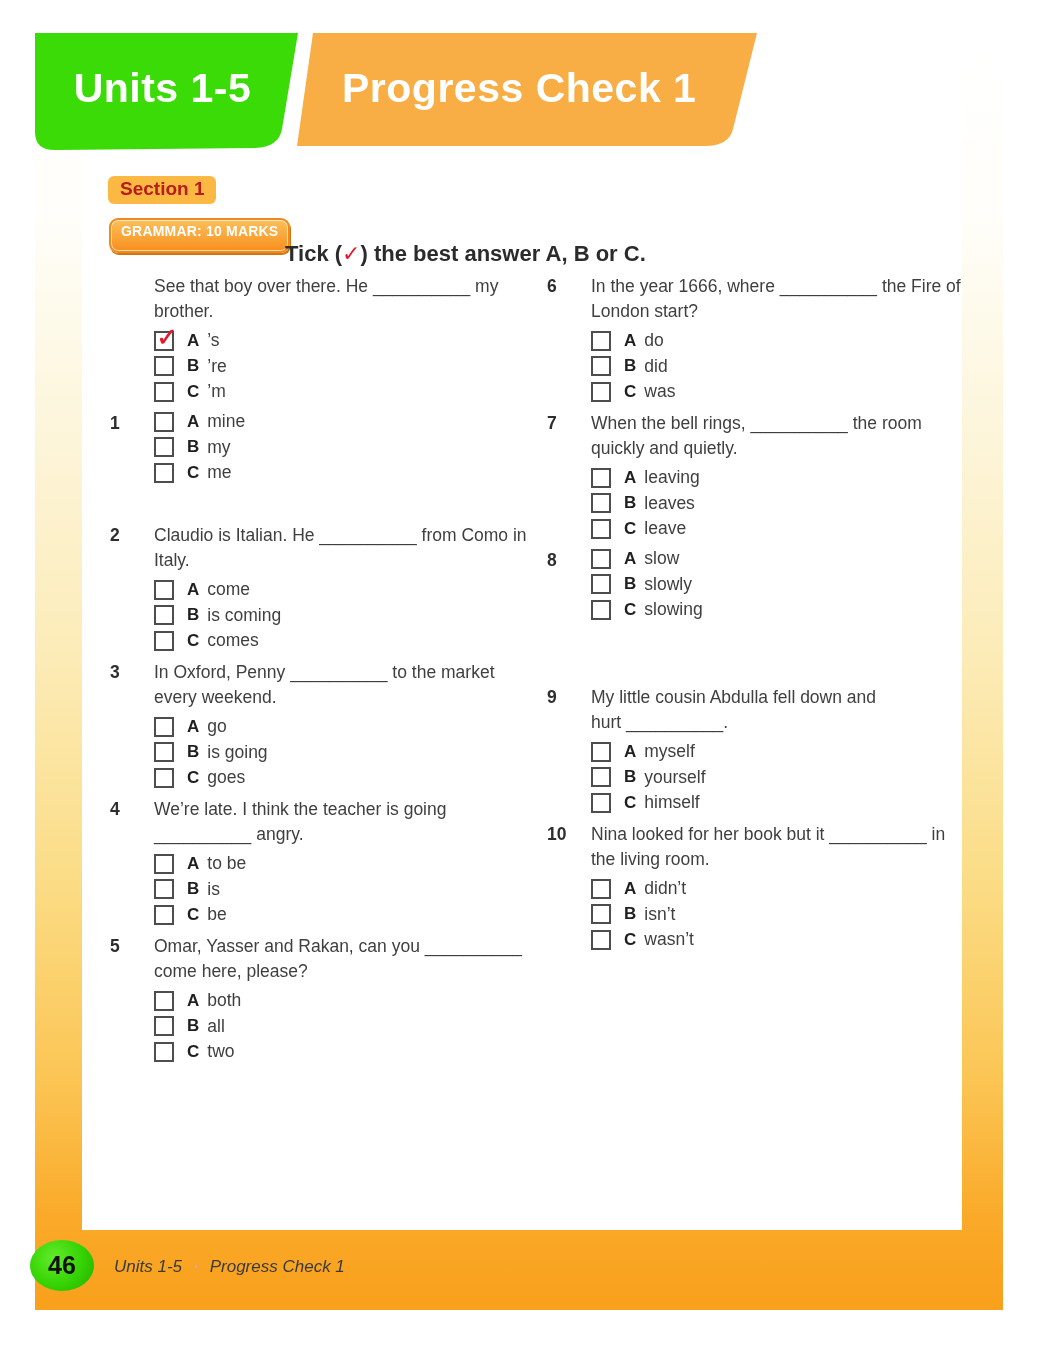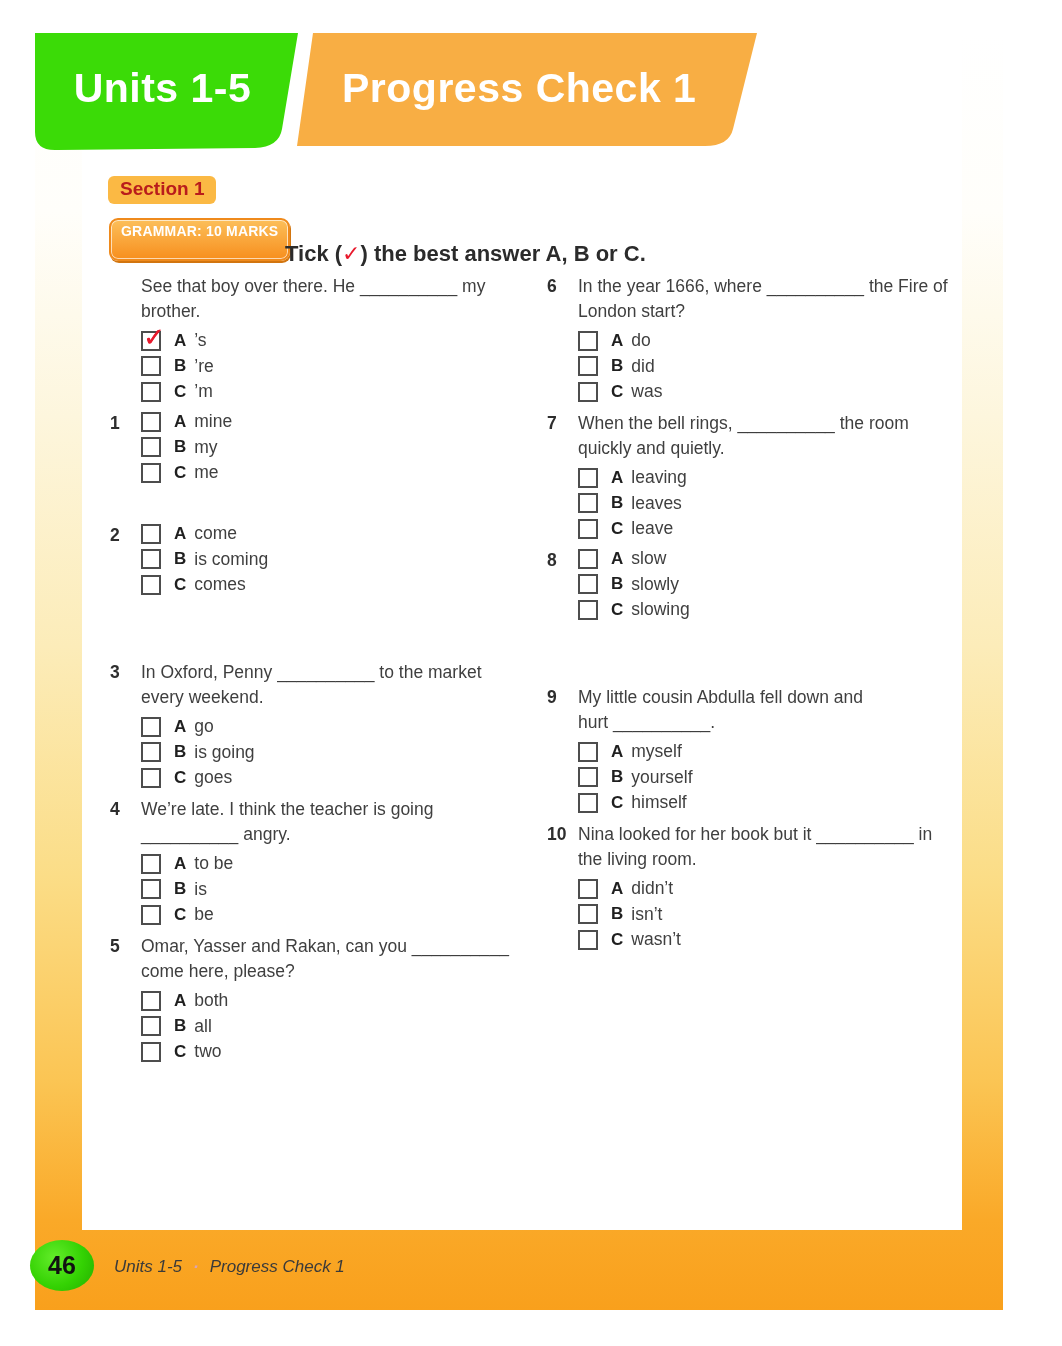--- a/index.html
+++ b/index.html
@@ -25,35 +25,35 @@
   }
   .units-label{left:35px;top:36px;width:255px;height:104px;justify-content:center;}
   .progress-title{left:342px;top:36px;width:400px;height:104px;justify-content:flex-start;}
   
   .section-badge{
     position:absolute;left:108px;top:176px;padding:2px 12px 4px 12px;
     background:#fbb944;border-radius:6px;color:#b91c1c;
     font-size:19px;font-weight:bold;
   }
   .marks-badge{
-    position:absolute;left:109px;top:218px;padding:3px 10px 20px 10px;
+    position:absolute;left:109px;top:218px;padding:3px 10px 12px 10px;
     background:linear-gradient(#fcc express 0%,#fcbf5a 0%,#f78f1e 100%);
     background:linear-gradient(#fcbf5a,#f78f1e);
     border:2px solid #ef8a1c;border-radius:9px;color:#ffffff;
     font-size:14px;font-weight:bold;letter-spacing:0.2px;
     box-shadow:inset 0 0 0 1px rgba(255,255,255,0.65), 1px 2px 0 #d2750f;
   }
   .instruction{
     position:absolute;left:285px;top:221px;font-size:22px;font-weight:bold;color:#2b2b2b;margin-top:20px;
   }
   .instruction .tick-red{color:#e8192c;}
   
   .question{position:absolute;width:420px;display:flex;}
   .q-num{width:24px;flex:none;font-size:17.5px;font-weight:600;color:#2e2e2e;line-height:25px;}
-  .q-body{flex:1;margin-left:7px;}
+  .q-body{flex:1;margin-left:20px;}
   .q-text{font-size:17.5px;line-height:25px;color:#3f3f3f;white-space:pre-wrap;margin-bottom:6px;}
   .option{display:flex;align-items:center;margin-bottom:4.5px;height:21px;}
   .checkbox{
     position:relative;width:16px;height:16px;border:2px solid #4d4d4d;
     background:#ffffff;margin-right:13px;flex:none;
   }
   .checkbox .tick{
     position:absolute;left:0px;top:-11px;font-size:26px;font-weight:900;color:#e8192c;
     text-shadow:0.6px 0 0 #e8192c;
   }
@@ -134,20 +134,22 @@
         <span class="checkbox"></span>
         <span class="opt-letter">C</span>
         <span class="opt-text">me</span>
       </div>
     </div>
   </div>
 
   <div class="question" style="left:110px;top:523px">
     <div class="q-num">2</div>
     <div class="q-body">
+      <div class="q-text">Claudio is Italian. He __________ from Como in
+Italy.</div>
       <div class="option">
         <span class="checkbox"></span>
         <span class="opt-letter">A</span>
         <span class="opt-text">come</span>
       </div>
       <div class="option">
         <span class="checkbox"></span>
         <span class="opt-letter">B</span>
         <span class="opt-text">is coming</span>
       </div>

